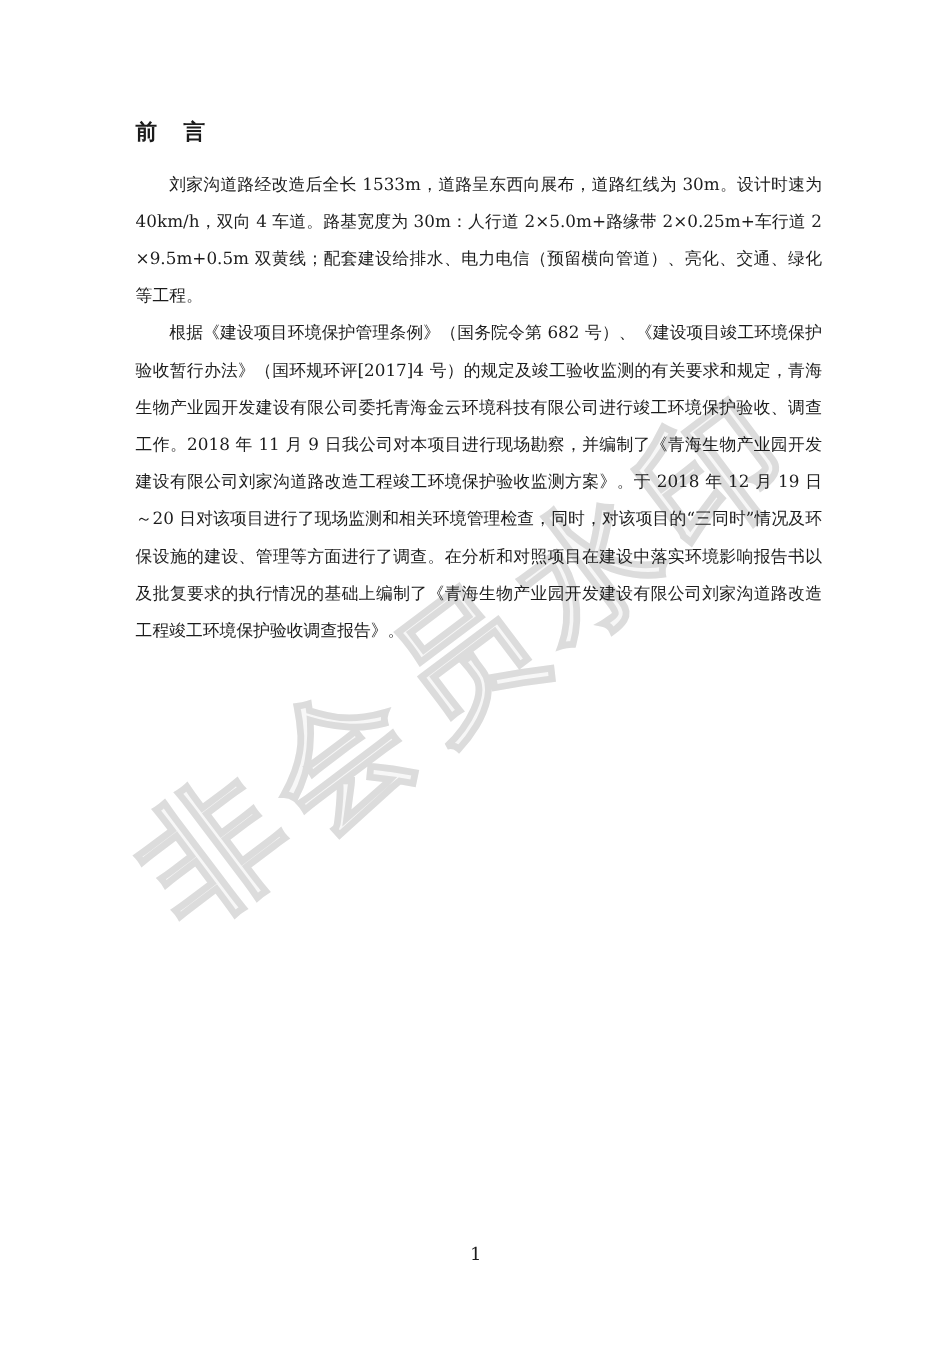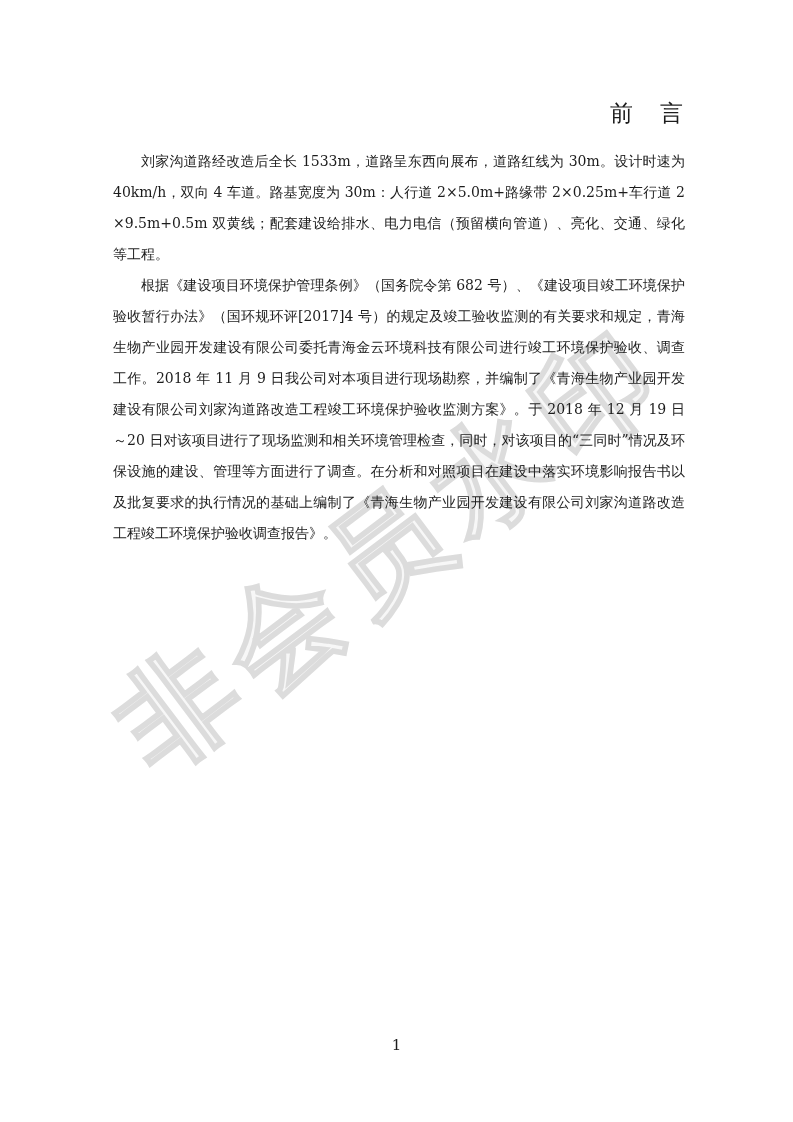--- a/index.html
+++ b/index.html
@@ -32,23 +32,23 @@
     pointer-events: none;
   }
   .content {
     position: absolute;
     left: 113px;
     top: 98px;
     width: 572px;
     z-index: 1;
   }
   .doc-title {
-    font-size: 23px;
-    font-weight: normal;
-    text-align: right;
+    font-size: 18px;
+    font-weight: bold;
+    text-align: left;
     margin: 0 0 17px 0;
     letter-spacing: 2px;
   }
   .para {
     margin: 0;
     font-size: 14px;
     line-height: 31px;
     text-align: justify;
     text-justify: inter-ideograph;
     text-indent: 2em;

